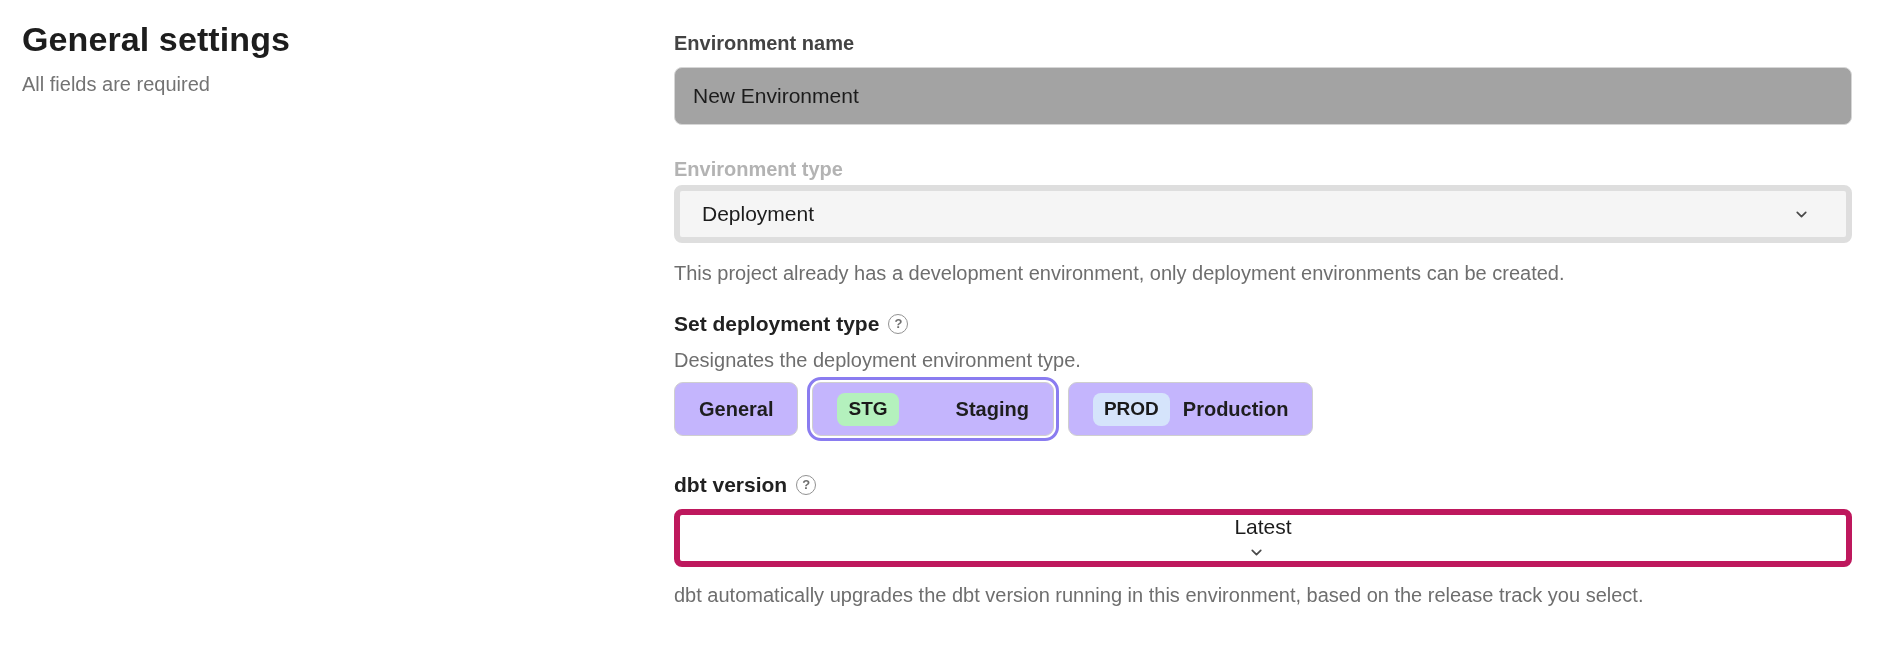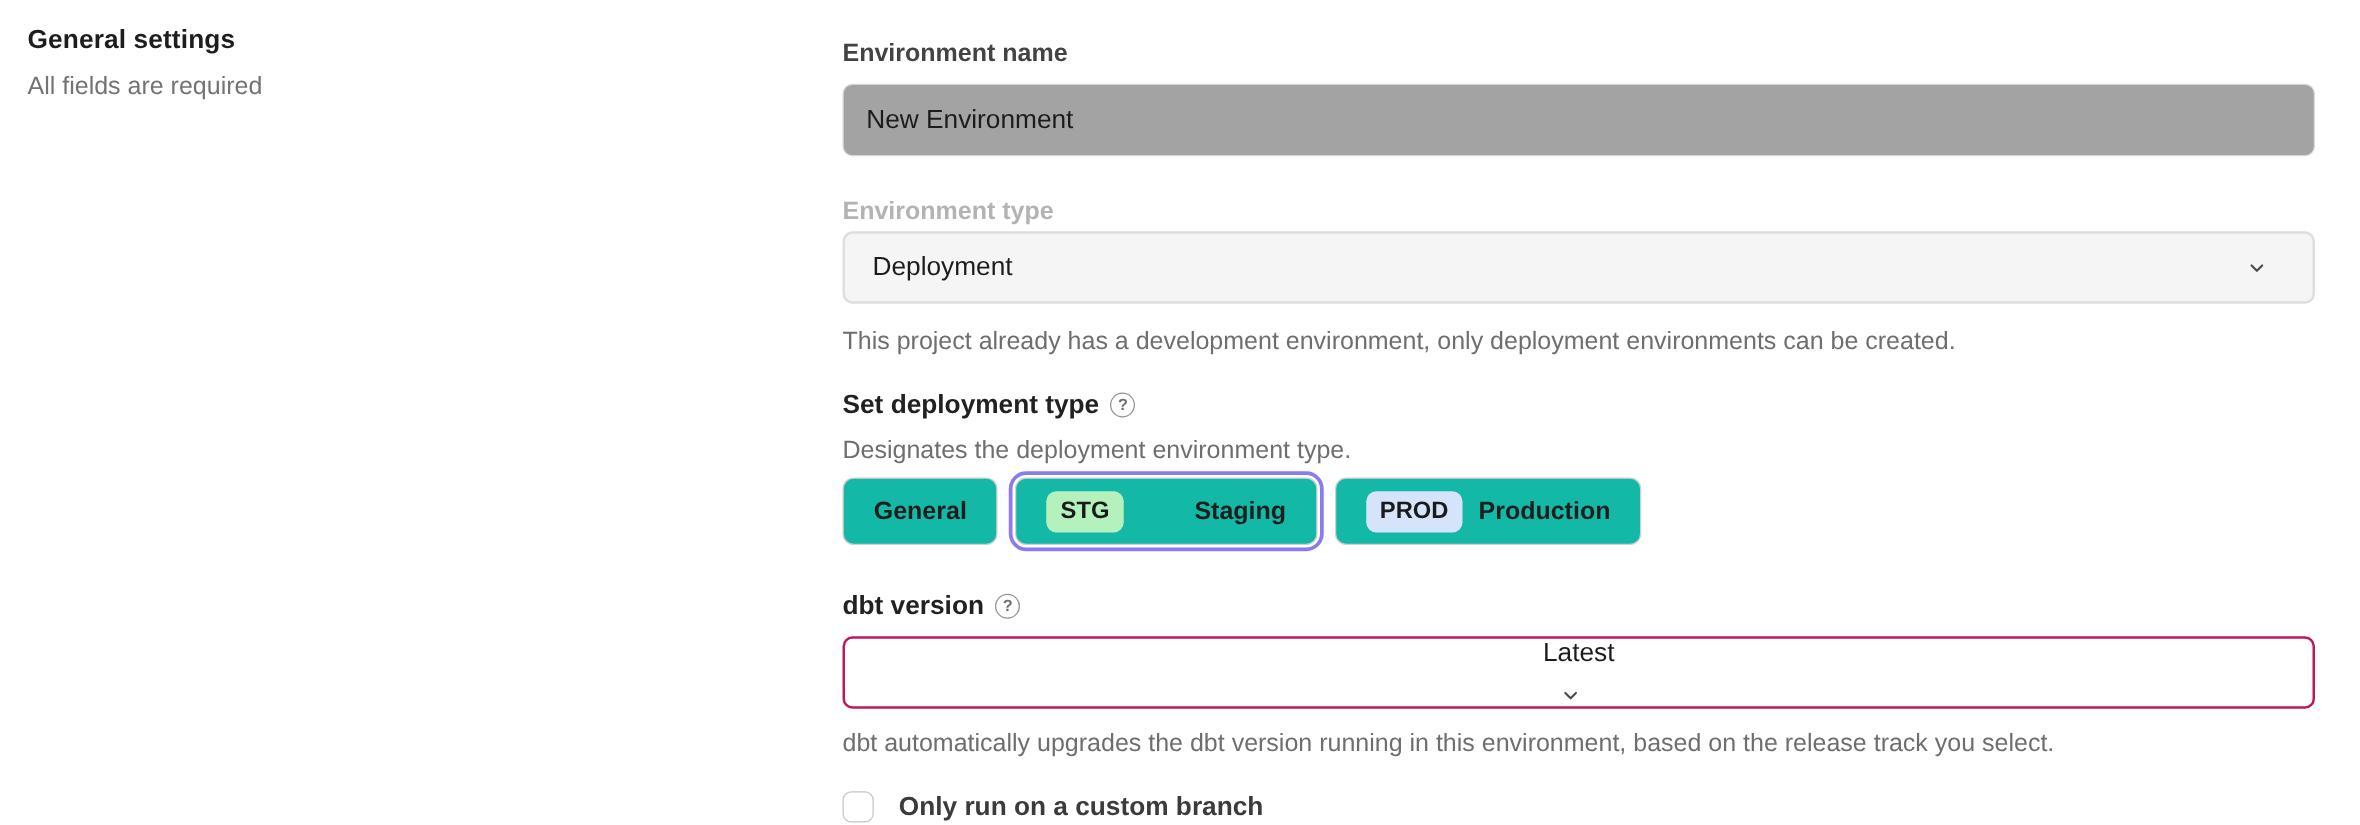--- a/index.html
+++ b/index.html
@@ -10,21 +10,21 @@
     overflow: hidden;
     background: #ffffff;
     font-family: "Liberation Sans", "DejaVu Sans", sans-serif;
     color: #1f1f1f;
   }
 
   
   .intro { position: absolute; left: 22px; top: 20px; width: 420px; }
   .intro h1 {
     margin: 0;
-    font-size: 21px;
+    font-size: 34px;
     font-weight: 700;
     letter-spacing: 0.1px;
     color: #1d1d1d;
   }
   .intro p {
     margin: 14px 0 0 0;
     font-size: 20px;
     font-weight: 400;
     color: #737373;
   }
@@ -60,21 +60,21 @@
 
   .select {
     box-sizing: border-box;
     display: flex;
     align-items: center;
     justify-content: space-between;
     width: 100%;
     height: 58px;
     margin-top: 4px;
     padding: 0 22px;
-    border: 2px solid #be185d;
+    border: 6px solid #be185d;
     border-radius: 8px;
     background: #ffffff;
     font-size: 21px;
     font-weight: 500;
     color: #1c1c1c;
     cursor: pointer;
   }
   .select.is-disabled { background: #f5f5f5; border-color: #dedede; }
   .select .chevron { flex: 0 0 auto; margin-right: 14px; }
 
@@ -121,21 +121,21 @@
     margin-top: 10px;
   }
   .type-btn {
     box-sizing: border-box;
     display: inline-flex;
     align-items: center;
     height: 54px;
     padding: 0 24px;
     border: 1px solid #cfcfcf;
     border-radius: 9px;
-    background: #14b8a6;
+    background: #c4b5fd;
     font-family: inherit;
     font-size: 20px;
     font-weight: 600;
     color: #1e1e1e;
     cursor: pointer;
   }
   .type-btn.selected {
     outline: 3px solid var(--accent, #8a7cf0);
     outline-offset: 2px;
     gap: 44px;
@@ -228,19 +228,15 @@
       <span class="help-circle">?</span>
     </div>
     <div class="select" style="margin-top:12px;flex-direction:column;">
       <span>Latest</span>
       <svg class="chevron" width="17" height="17" viewBox="0 0 16 16">
         <path d="M4 6 L8 10 L12 6" fill="none" stroke="#4a4a4a" stroke-width="1.6" stroke-linecap="round" stroke-linejoin="round"></path>
       </svg>
     </div>
     <p class="helper" style="margin-top:16px;">dbt automatically upgrades the dbt version running in this environment, based on the release track you select.</p>
 
-    <div class="checkbox-row">
-      <span class="checkbox" role="checkbox" aria-checked="false"></span>
-      <span class="checkbox-label">Only run on a custom branch</span>
-    </div>
 
   </main>
 </div>
 
 </body></html>

